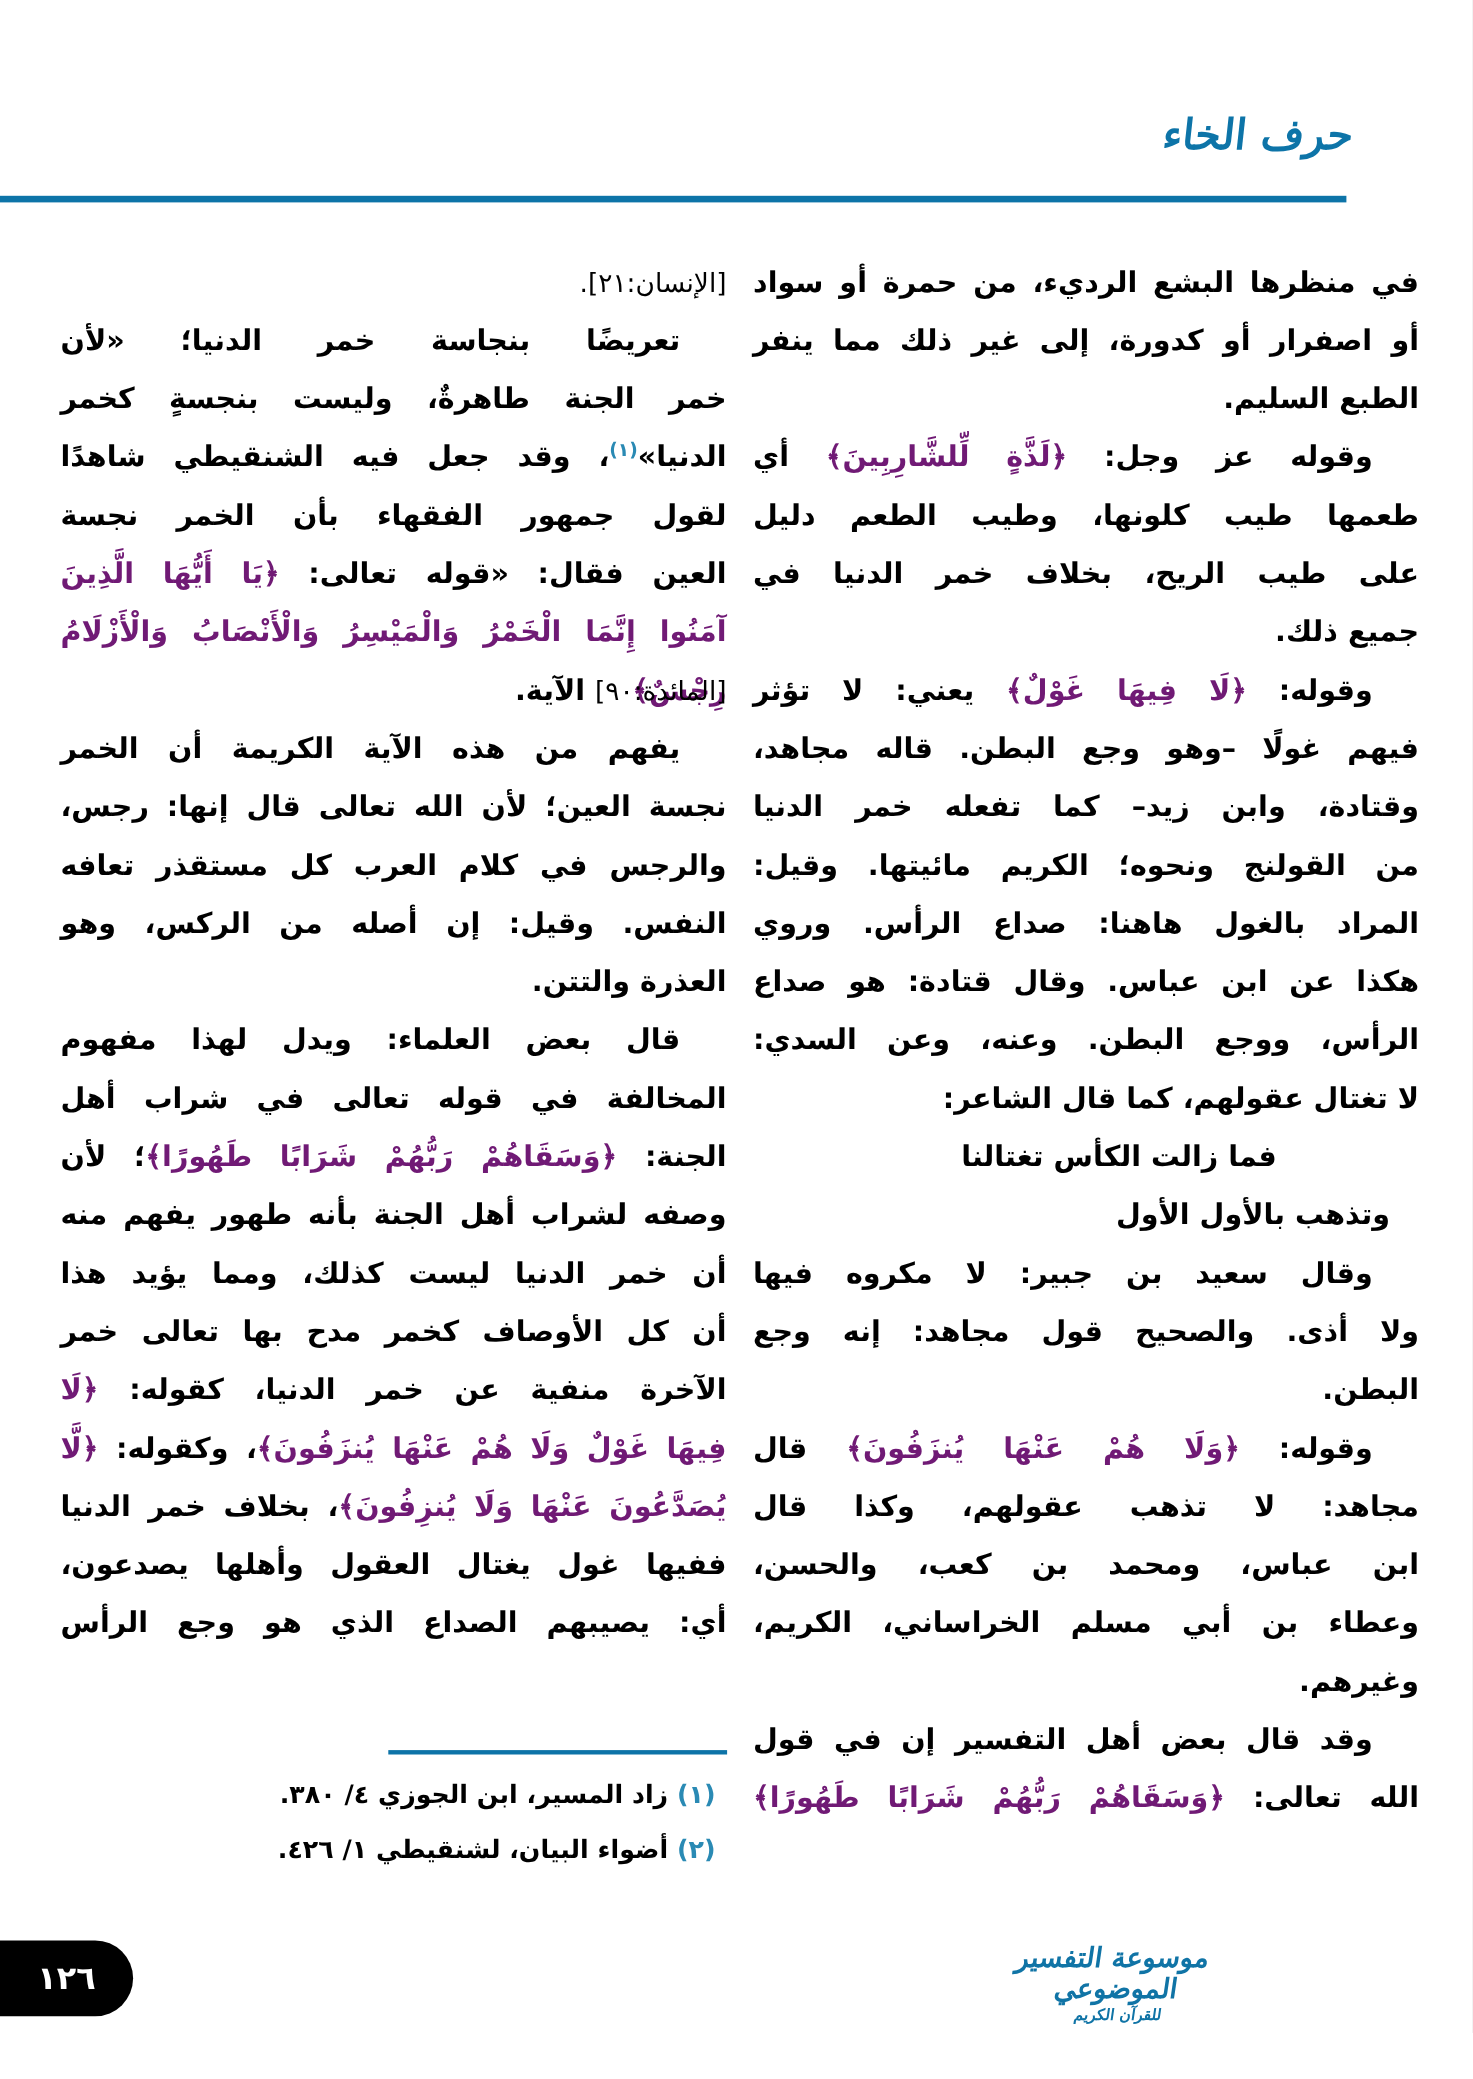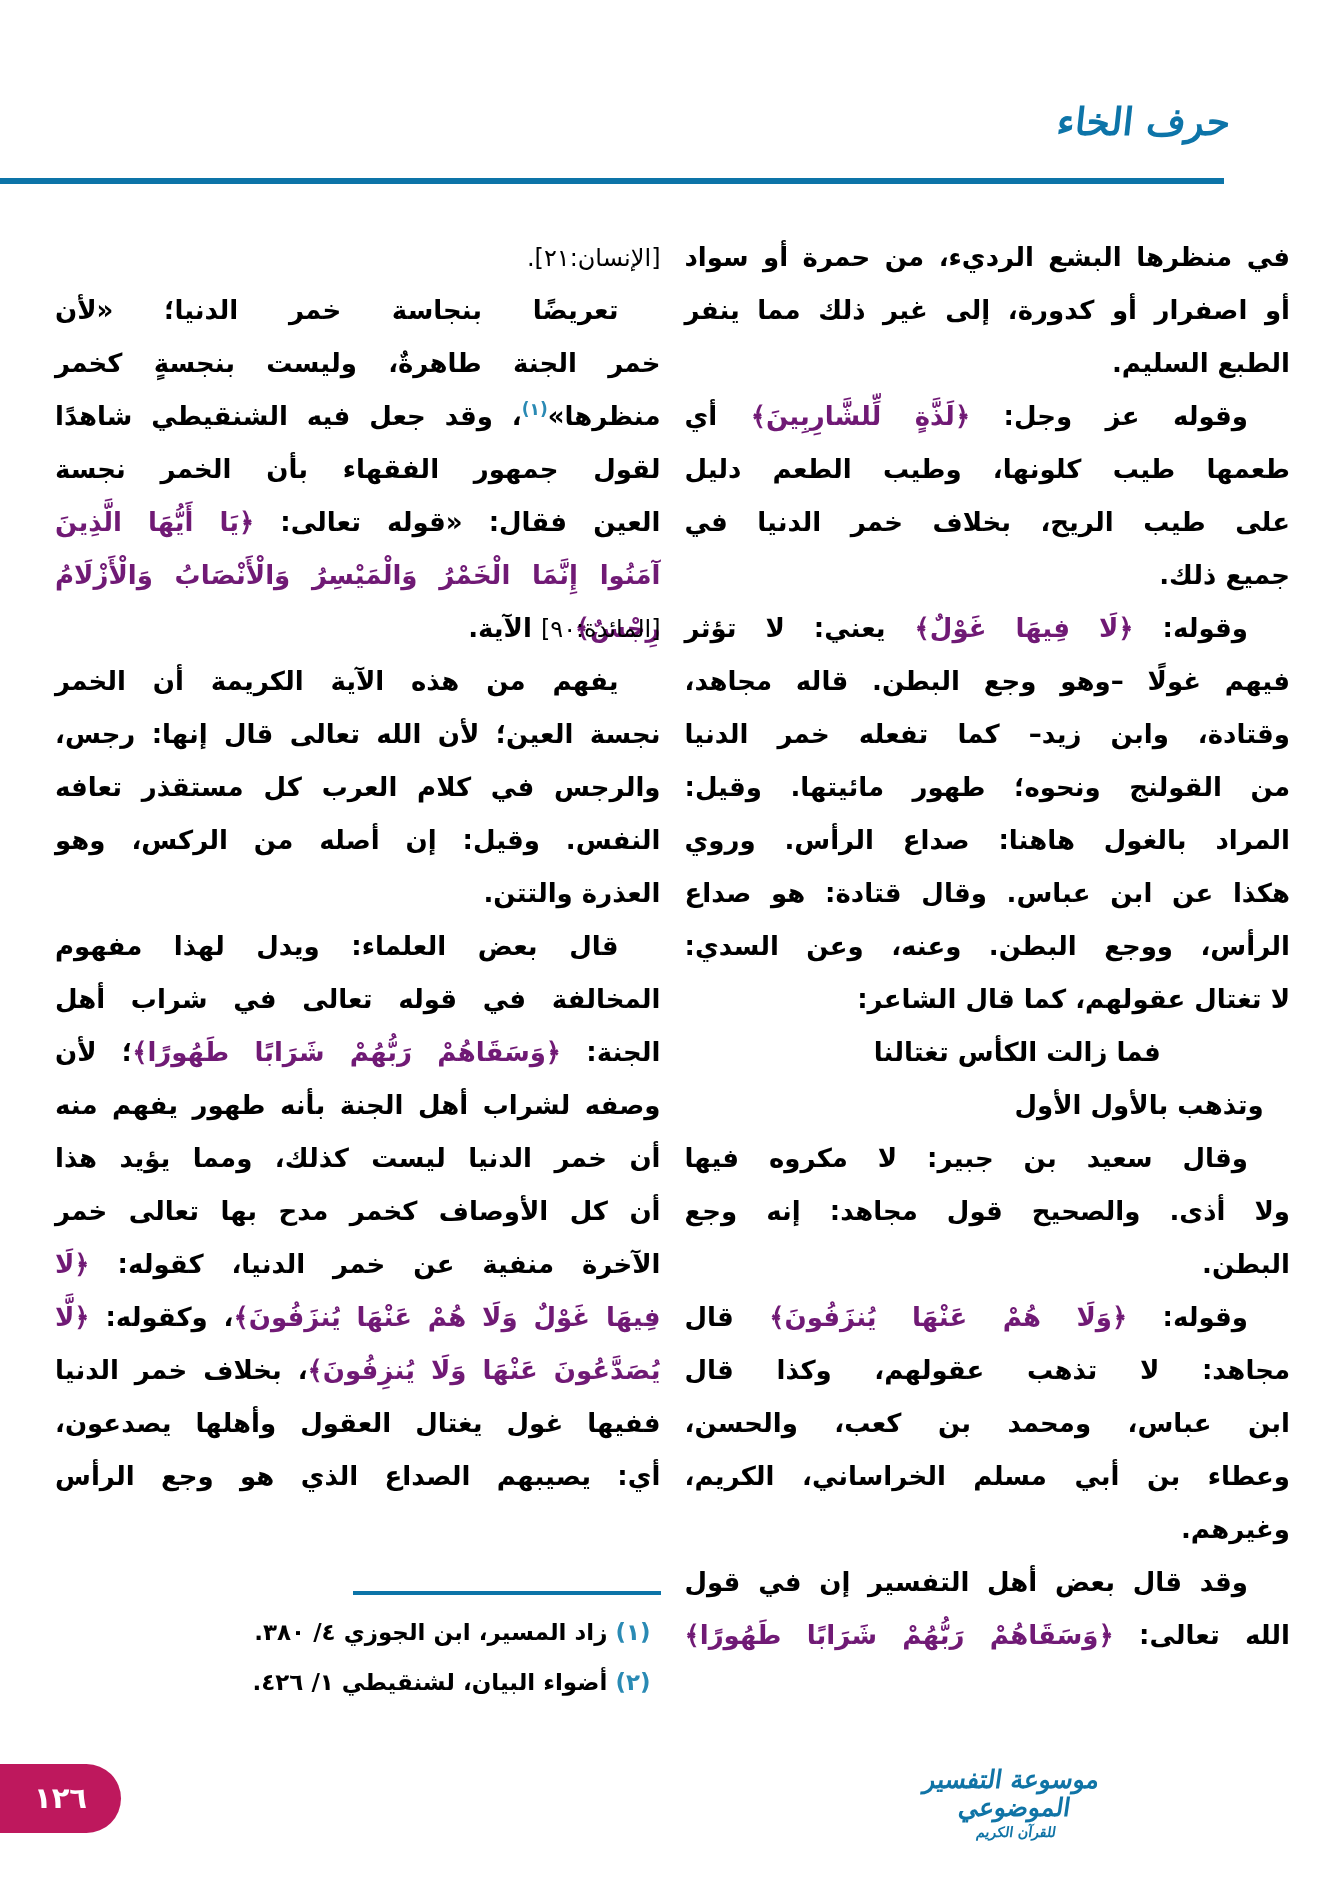--- a/index.html
+++ b/index.html
@@ -67,21 +67,21 @@
     color:#1074a6;
     line-height:1.1;
     transform:skewX(6deg);
   }
   .logo .l1{font-size:25px; font-weight:bold; font-style:italic;}
   .logo .l2{font-size:14px; font-weight:bold; font-style:italic; margin-top:4px;}
   .page-pill{
     position:absolute;
     top:1764px; left:0;
     width:121px; height:69px;
-    background:#be185d;
+    background:#000000;
     border-radius:0 35px 35px 0; 
     color:#ffffff;
     font-size:29px; font-weight:bold;
     letter-spacing:9px;
     line-height:69px;
     text-align:center;
   }
 </style>
 </head>
 <body>
@@ -97,21 +97,21 @@
         <div class="line full"><span>في منظرها البشع الرديء، من حمرة أو سواد</span></div>
         <div class="line full"><span>أو اصفرار أو كدورة، إلى غير ذلك مما ينفر</span></div>
         <div class="line end"><span>الطبع السليم.</span></div>
         <div class="line start"><span>وقوله عز وجل: </span><span class="q">﴿لَذَّةٍ لِّلشَّارِبِينَ﴾</span><span> أي</span></div>
         <div class="line full"><span>طعمها طيب كلونها، وطيب الطعم دليل</span></div>
         <div class="line full"><span>على طيب الريح، بخلاف خمر الدنيا في</span></div>
         <div class="line end"><span>جميع ذلك.</span></div>
         <div class="line start"><span>وقوله: </span><span class="q">﴿لَا فِيهَا غَوْلٌ﴾</span><span> يعني: لا تؤثر</span></div>
         <div class="line full"><span>فيهم غولًا –وهو وجع البطن. قاله مجاهد،</span></div>
         <div class="line full"><span>وقتادة، وابن زيد– كما تفعله خمر الدنيا</span></div>
-        <div class="line full"><span>من القولنج ونحوه؛ طهور مائيتها. وقيل:</span></div>
+        <div class="line full"><span>من القولنج ونحوه؛ الكريم مائيتها. وقيل:</span></div>
         <div class="line full"><span>المراد بالغول هاهنا: صداع الرأس. وروي</span></div>
         <div class="line full"><span>هكذا عن ابن عباس. وقال قتادة: هو صداع</span></div>
         <div class="line full"><span>الرأس، ووجع البطن. وعنه، وعن السدي:</span></div>
         <div class="line end"><span>لا تغتال عقولهم، كما قال الشاعر:</span></div>
         <div class="line poem1"><span>فما زالت الكأس تغتالنا</span></div>
         <div class="line poem2"><span>وتذهب بالأول الأول</span></div>
         <div class="line start"><span>وقال سعيد بن جبير: لا مكروه فيها</span></div>
         <div class="line full"><span>ولا أذى. والصحيح قول مجاهد: إنه وجع</span></div>
         <div class="line end"><span>البطن.</span></div>
         <div class="line start"><span>وقوله: </span><span class="q">﴿وَلَا هُمْ عَنْهَا يُنزَفُونَ﴾</span><span> قال</span></div>
@@ -119,21 +119,21 @@
         <div class="line full"><span>ابن عباس، ومحمد بن كعب، والحسن،</span></div>
         <div class="line full"><span>وعطاء بن أبي مسلم الخراساني، الكريم،</span></div>
         <div class="line end"><span>وغيرهم.</span></div>
         <div class="line start"><span>وقد قال بعض أهل التفسير إن في قول</span></div>
         <div class="line full"><span>الله  تعالى: </span><span class="q">﴿وَسَقَاهُمْ رَبُّهُمْ شَرَابًا طَهُورًا﴾</span></div>
       </div>
     <div class="col" id="col-left">
     <div class="line end"><span class="ref">[الإنسان:٢١].</span></div>
         <div class="line start"><span>تعريضًا بنجاسة خمر الدنيا؛ «لأن</span></div>
         <div class="line full"><span>خمر الجنة طاهرةٌ، وليست بنجسةٍ كخمر</span></div>
-        <div class="line full"><span>منظرها»</span><span class="fnm">(١)</span><span>، وقد جعل فيه الشنقيطي شاهدًا</span></div>
+        <div class="line full"><span>الدنيا»</span><span class="fnm">(١)</span><span>، وقد جعل فيه الشنقيطي شاهدًا</span></div>
         <div class="line full"><span>لقول جمهور الفقهاء بأن الخمر نجسة</span></div>
         <div class="line full"><span>العين فقال: «قوله تعالى: </span><span class="q">﴿يَا أَيُّهَا الَّذِينَ</span></div>
         <div class="line full"><span class="q">آمَنُوا إِنَّمَا الْخَمْرُ وَالْمَيْسِرُ وَالْأَنْصَابُ وَالْأَزْلَامُ رِجْسٌ﴾</span></div>
         <div class="line end"><span class="ref">[المائدة:٩٠]</span><span> الآية.</span></div>
         <div class="line start"><span>يفهم من هذه الآية الكريمة أن الخمر</span></div>
         <div class="line full"><span>نجسة العين؛ لأن الله تعالى قال إنها: رجس،</span></div>
         <div class="line full"><span>والرجس في كلام العرب كل مستقذر تعافه</span></div>
         <div class="line full"><span>النفس. وقيل: إن أصله من الركس، وهو</span></div>
         <div class="line end"><span>العذرة والتتن.</span></div>
         <div class="line start"><span>قال بعض العلماء: ويدل لهذا مفهوم</span></div>

